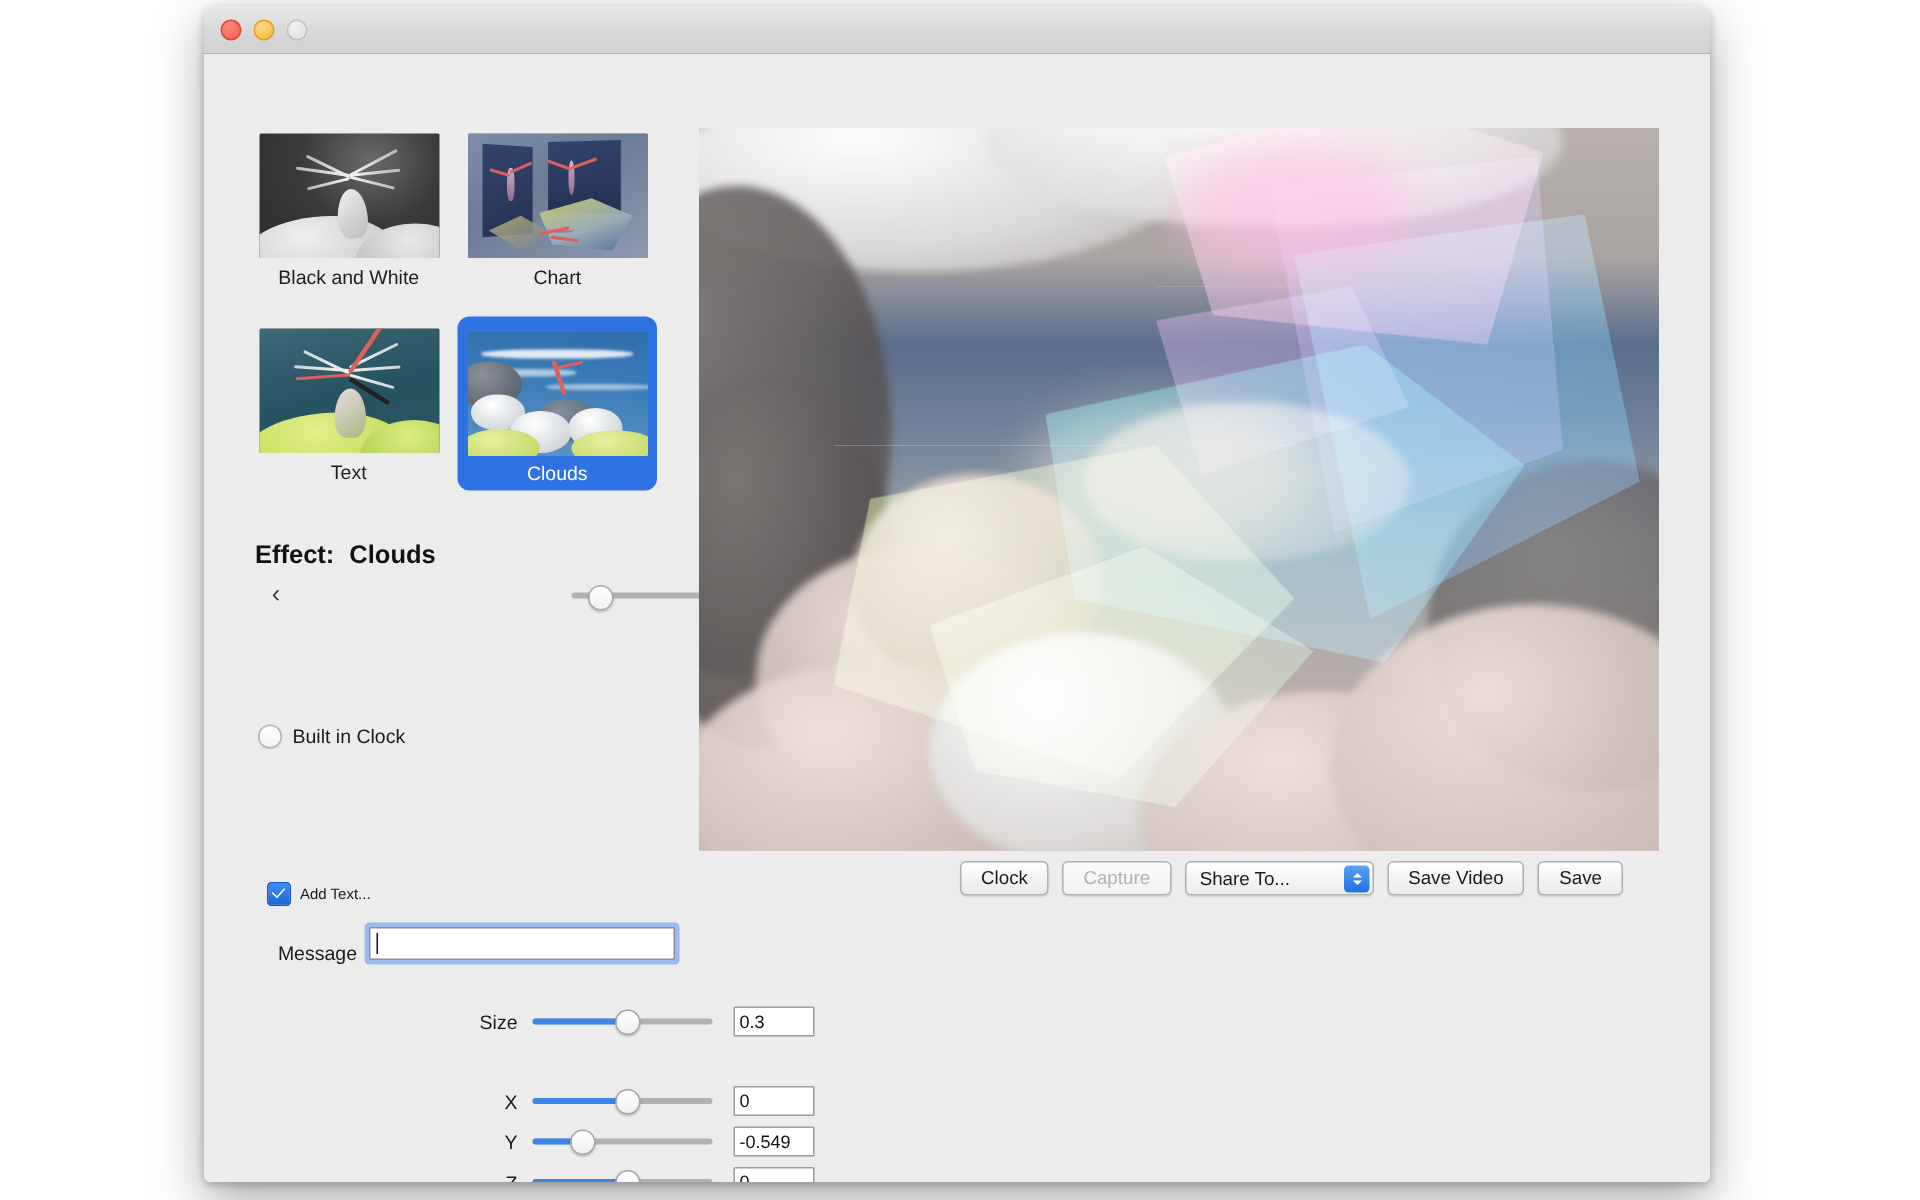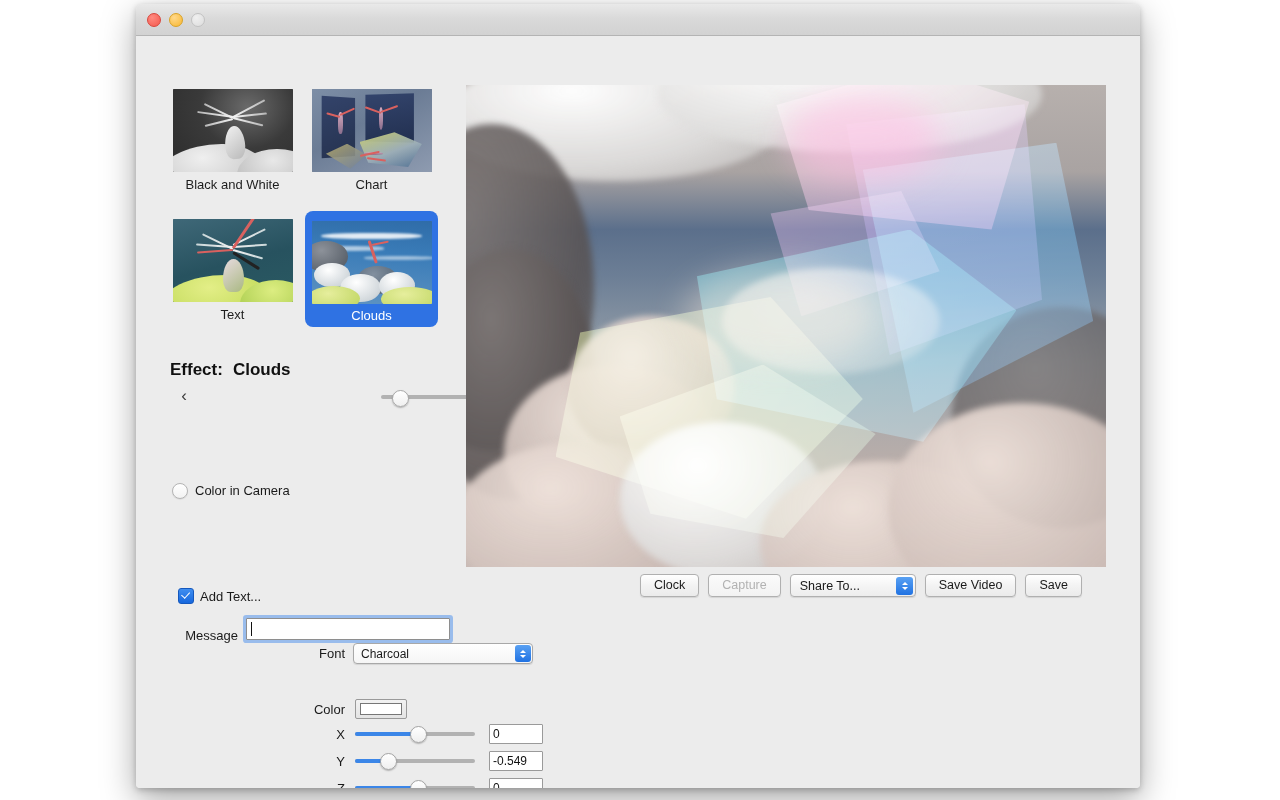--- a/index.html
+++ b/index.html
@@ -272,21 +272,21 @@
   }
   .checkbox::after {
     content: "";
     position: absolute;
     left: 4.3px; top: 1.4px;
     width: 3.6px; height: 7.4px;
     border: solid #ffffff;
     border-width: 0 1.8px 1.8px 0;
     transform: rotate(42deg);
   }
-  .check-label { font-size: 13px; color: #1a1a1a; }
+  .check-label { font-size: 10px; color: #1a1a1a; }
 
   .field-row { position: absolute; display: flex; align-items: center; }
   .field-label { font-size: 13px; color: #1a1a1a; text-align: right; }
 
   .msg-row { left: 36px; top: 578px; }
   .msg-label { width: 66px; margin-right: 8px; margin-top: 14px; }
   .msg-input {
     position: relative;
     width: 196px; height: 18px;
     background: #ffffff;
@@ -533,55 +533,48 @@
           <div class="eff-track"></div>
           <div class="eff-knob"></div>
         </div>
         <div class="eff-count">1 of 7</div>
         <div class="chev right">›</div>
       </div>
 
       <div class="radios">
         <div class="radio-row">
           <div class="radio"></div>
-          <div class="radio-label">Color in Camera</div>
+          <div class="radio-label">Built in Clock</div>
         </div>
       </div>
 
       <div class="check-row">
         <div class="checkbox"></div>
         <div class="check-label">Add Text...</div>
       </div>
 
       <div class="field-row msg-row">
         <div class="field-label msg-label">Message</div>
         <div class="msg-input">
           <div class="caret"></div>
           <span></span>
         </div>
       </div>
 
-      <div class="field-row font-row">
-        <div class="field-label font-label">Font</div>
-        <div class="popup">
-          <div class="popup-text">Charcoal</div>
-          <div class="popup-arrows">
-            <div class="tri-up"></div>
-            <div class="tri-dn"></div>
-          </div>
-        </div>
-      </div>
-
-
-      <div class="color-row">
-        <div class="field-label" style="width:173px;">Color</div>
-        <div class="color-well">
-          <div class="color-swatch"></div>
-        </div>
-      </div>
+
+      <div class="sl-row" style="top:635px;">
+        <div class="sl-label">Size</div>
+        <div class="sl-wrap">
+          <div class="sl-track-bg"></div>
+          <div class="sl-track-fill" style="width:62px;"></div>
+          <div class="sl-knob" style="left:55px;"></div>
+        </div>
+        <div class="sl-field">0.3</div>
+      </div>
+
 
       <div class="sl-row" style="top:688px;">
         <div class="sl-label">X</div>
         <div class="sl-wrap">
           <div class="sl-track-bg"></div>
           <div class="sl-track-fill" style="width:62px;"></div>
           <div class="sl-knob" style="left:55px;"></div>
         </div>
         <div class="sl-field">0</div>
       </div>

